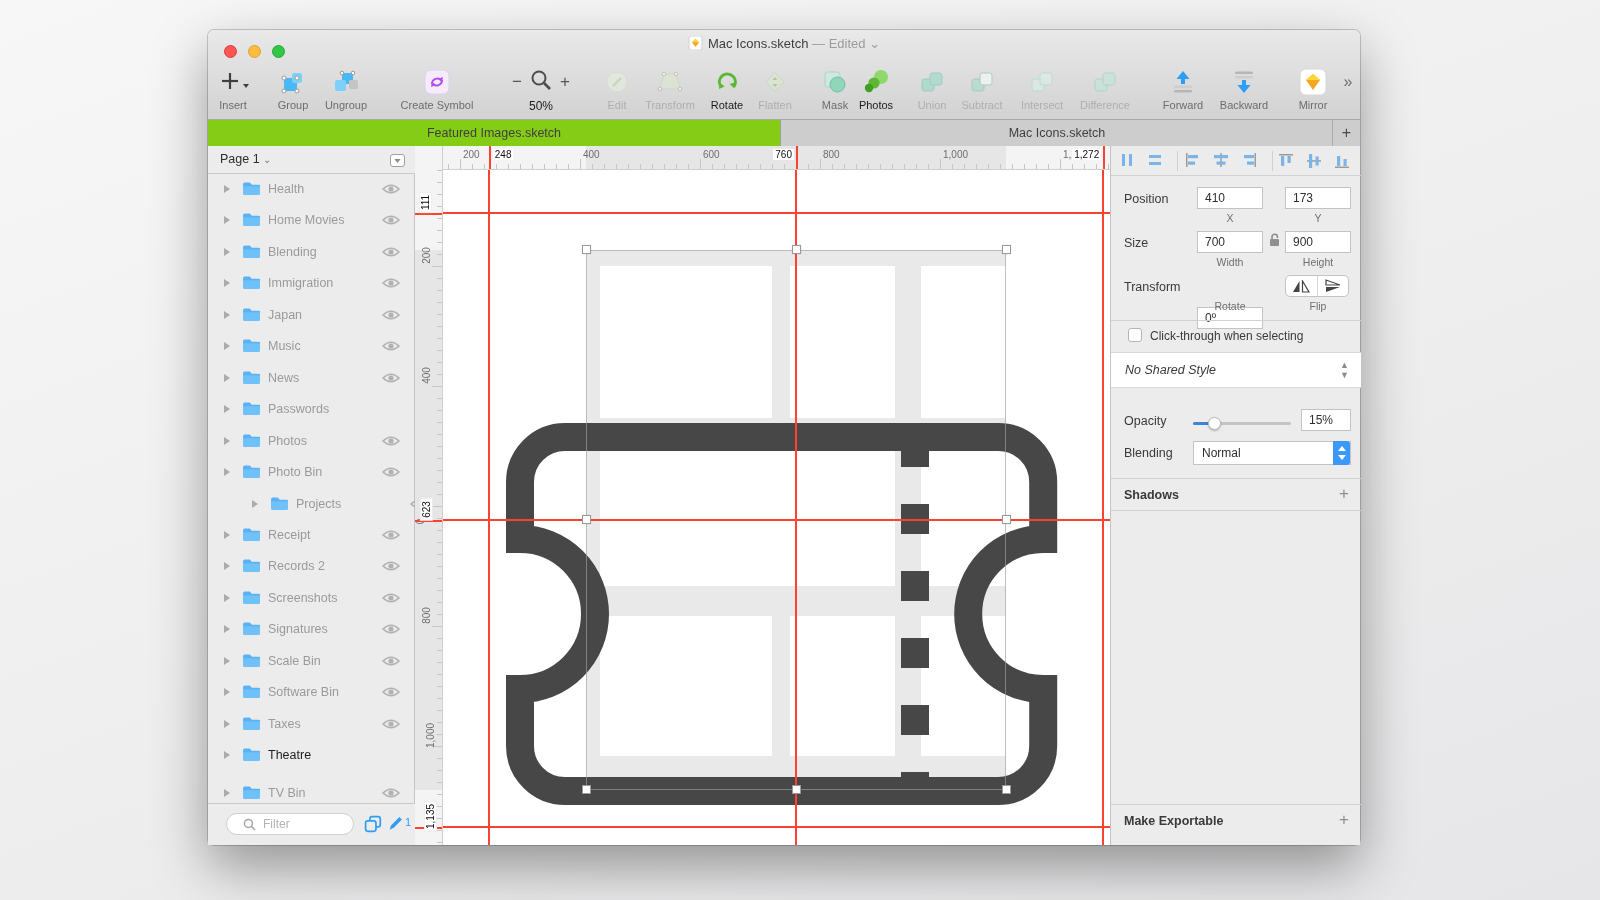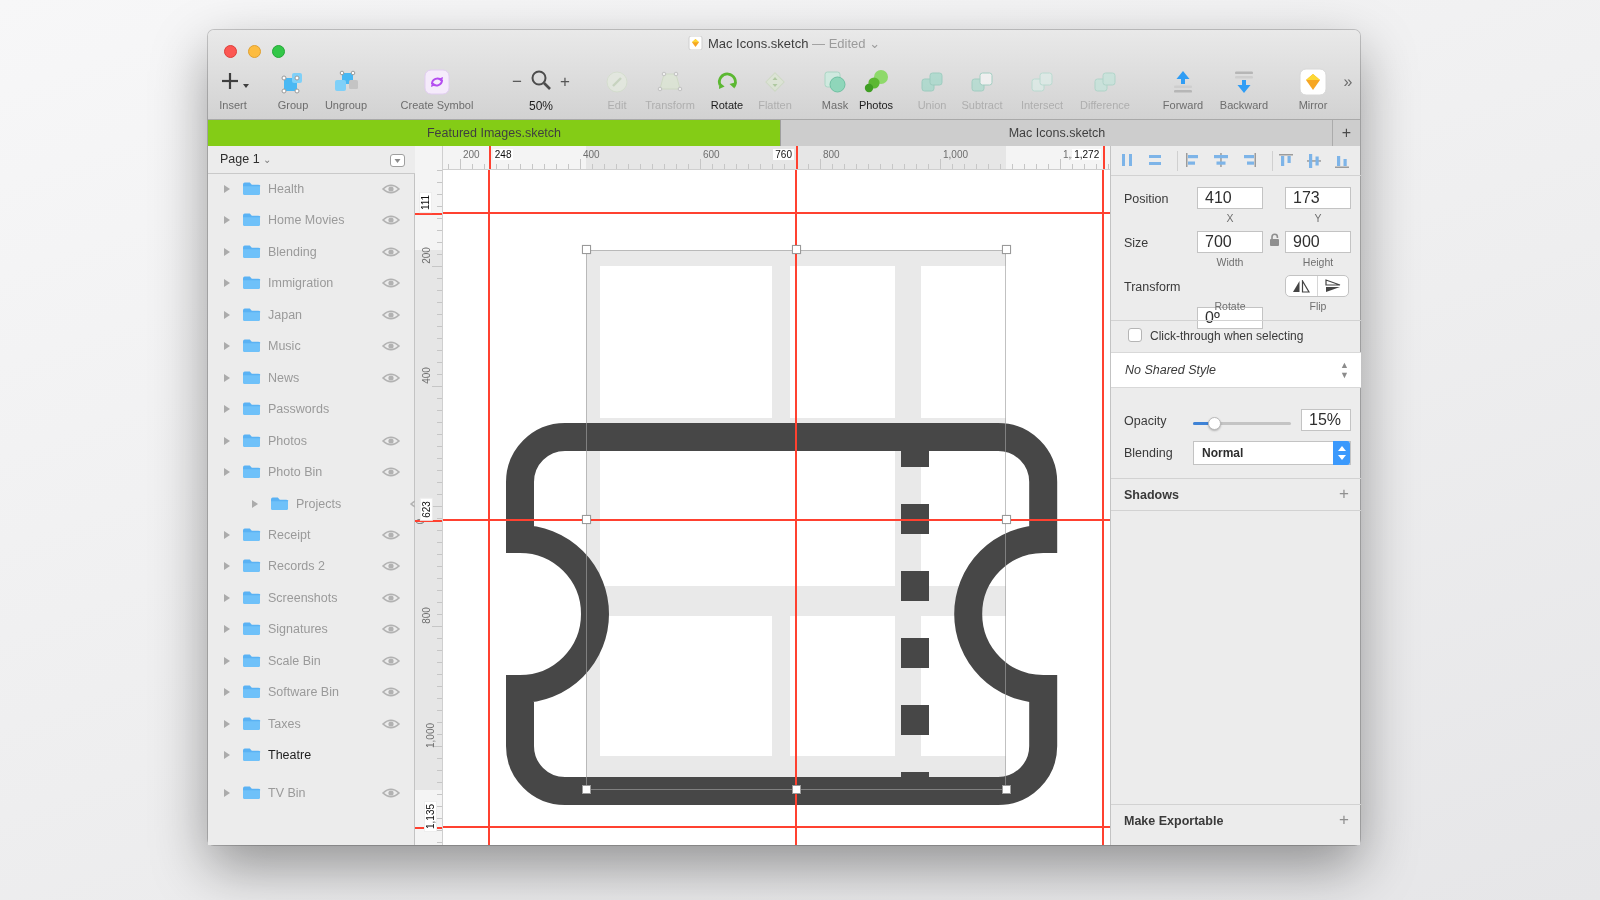--- a/index.html
+++ b/index.html
@@ -62,21 +62,21 @@
   .fb{position:absolute;background:#e9e9e9;}
   .selbox{position:absolute;border:1px solid rgba(160,160,160,.65);box-sizing:border-box;}
   .handle{position:absolute;width:9px;height:9px;background:#fff;border:1px solid #9a9a9a;box-sizing:border-box;box-shadow:0 0 1px rgba(0,0,0,.2);}
   .gv{position:absolute;top:0;width:2px;height:675px;background:#ff4130;}
   .gh{position:absolute;left:0;width:667px;height:2px;background:#ff4130;}
   .inspector{position:absolute;left:902px;top:116px;width:250px;height:699px;background:#ececec;border-left:1px solid #c3c3c3;box-sizing:border-box;}
   .alignrow{position:absolute;left:0;top:0;width:250px;height:30px;border-bottom:1px solid #d2d2d2;box-sizing:border-box;}
   .alic{position:absolute;top:6px;}
   .asep{position:absolute;top:5px;width:1px;height:20px;background:#d0d0d0;}
   .ilabel{position:absolute;font-size:12.5px;color:#3a3a3a;}
-  .ifield{position:absolute;height:22px;background:#fff;border:1px solid #c3c3c3;box-sizing:border-box;font-size:16px;color:#2e2e2e;line-height:20px;padding-left:7px;}
+  .ifield{position:absolute;height:22px;background:#fff;border:1px solid #c3c3c3;box-sizing:border-box;font-size:12px;color:#2e2e2e;line-height:20px;padding-left:7px;}
   .isub{position:absolute;font-size:10.5px;color:#6f6f6f;text-align:center;}
   .isep{position:absolute;left:0;width:250px;height:1px;background:#d2d2d2;}
   .checkbox{position:absolute;width:14px;height:14px;background:#fff;border:1px solid #b5b5b5;border-radius:3px;box-sizing:border-box;}
   .stylestrip{position:absolute;left:0;width:250px;height:36px;background:#fff;border-top:1px solid #d8d8d8;border-bottom:1px solid #d8d8d8;box-sizing:border-box;}
   .stylestrip .t{position:absolute;left:14px;top:10px;font-style:italic;font-size:12.5px;color:#3a3a3a;}
   .updn{position:absolute;right:12px;top:7px;font-size:9px;color:#8b8b8b;line-height:10px;text-align:center;}
   .slider{position:absolute;height:3px;background:#c4c4c4;border-radius:2px;}
   .sliderfill{position:absolute;height:3px;background:#3f83d6;border-radius:2px;}
   .thumb{position:absolute;width:13px;height:13px;border-radius:50%;background:#fff;border:1px solid #b9b9b9;box-shadow:0 1px 2px rgba(0,0,0,.25);box-sizing:border-box;}
   .dropdown{position:absolute;height:24px;background:#fff;border:1px solid #c3c3c3;box-sizing:border-box;font-size:12px;color:#2e2e2e;line-height:22px;padding-left:8px;}
@@ -549,20 +549,43 @@
                 <path d="M1,4.4 Q1,2.6 2.8,2.6 h5 l2,2.2 h6.4 Q19,4.8 18,6.6 V13 q0,2 -2,2 H3 q-2,0 -2,-2 Z" fill="#5ab2f4"></path>
                 <path d="M1,6.2 h17 V13 q0,2 -2,2 H3 q-2,0 -2,-2 Z" fill="#6fc1f9"></path>
               </svg></span>
     <span class="nm">TV Bin</span>
             <span class="eye"><svg width="20" height="18" viewBox="0 0 20 18">
                 <path d="M2,9 Q10,1.5 18,9 Q10,16.5 2,9 Z" fill="none" stroke="#b2b2b2" stroke-width="1.6"></path>
                 <circle cx="10" cy="9" r="2.6" fill="#b2b2b2"></circle>
               </svg></span>
           </div>
         </div>
+      <div class="sfoot">
+        <div class="filter">
+          <span class="mg">
+            <svg width="13" height="13" viewBox="0 0 13 13">
+                <circle cx="5.4" cy="5.4" r="4" fill="none" stroke="#a7a7a7" stroke-width="1.5"></circle>
+                <line x1="8.4" y1="8.4" x2="12" y2="12" stroke="#a7a7a7" stroke-width="1.5"></line>
+              </svg>
+          </span>
+          <span class="ph">Filter</span>
+        </div>
+        <span class="sfico" style="left:155px;">
+          <svg width="19" height="19" viewBox="0 0 22 22">
+              <rect x="8" y="3" width="12" height="12" rx="2.5" fill="none" stroke="#2f9df5" stroke-width="2"></rect>
+              <rect x="3" y="8" width="12" height="12" rx="2.5" fill="#ececec" stroke="#2f9df5" stroke-width="2"></rect>
+            </svg>
+        </span>
+        <span class="sfico" style="left:179px;">
+          <svg width="17" height="18" viewBox="0 0 20 20">
+              <path d="M3,18 L5,12.5 L14.5,3 L17.5,6 L8,15.5 Z" fill="#2f9df5"></path>
+            </svg>
+        </span>
+        <span class="one" style="left:197px;">1</span>
+      </div>
     </div>
 
     <div class="abs" style="left:207px;top:116px;width:28px;height:24px;background:#f4f4f4;border-right:1px solid #cfcfcf;border-bottom:1px solid #cfcfcf;box-sizing:border-box;"></div>
 
     <div class="vruler">
         <div class="vrbody" id="vruler">
           <div class="vshade" style="top:79.8px;height:540px;"></div>
           <div class="vtick" style="top:0px;width:5px;"></div>
           <div class="vtick" style="top:12px;width:5px;"></div>
           <div class="vtick" style="top:24px;width:5px;"></div>
@@ -832,21 +855,21 @@
         <div class="updn">▲<br>▼</div>
       </div>
 
       <div class="ilabel" style="left:13px;top:268px;">Opacity</div>
       <div class="slider" style="left:82px;top:276px;width:98px;"></div>
       <div class="sliderfill" id="opfill" style="left: 82px; top: 276px; width: 22.7px;"></div>
       <div class="thumb" id="opthumb" style="top: 271px; left: 96.7px;"></div>
       <div class="ifield" style="left:190px;top:263px;width:50px;">15%</div>
 
       <div class="ilabel" style="left:13px;top:300px;">Blending</div>
-      <div class="dropdown" style="left:82px;top:295px;width:158px;font-weight:bold;">
+      <div class="dropdown" style="left:82px;top:295px;width:158px;">
         <span>Normal</span>
         <div class="ddstep"></div>
       </div>
 
       <div class="isep" style="top:332px;"></div>
       <div class="hdr" style="left:13px;top:342px;">Shadows</div>
       <div class="plus" style="left:228px;top:338px;">+</div>
       <div class="isep" style="top:364px;"></div>
 
       <div class="isep" style="top:658px;"></div>

